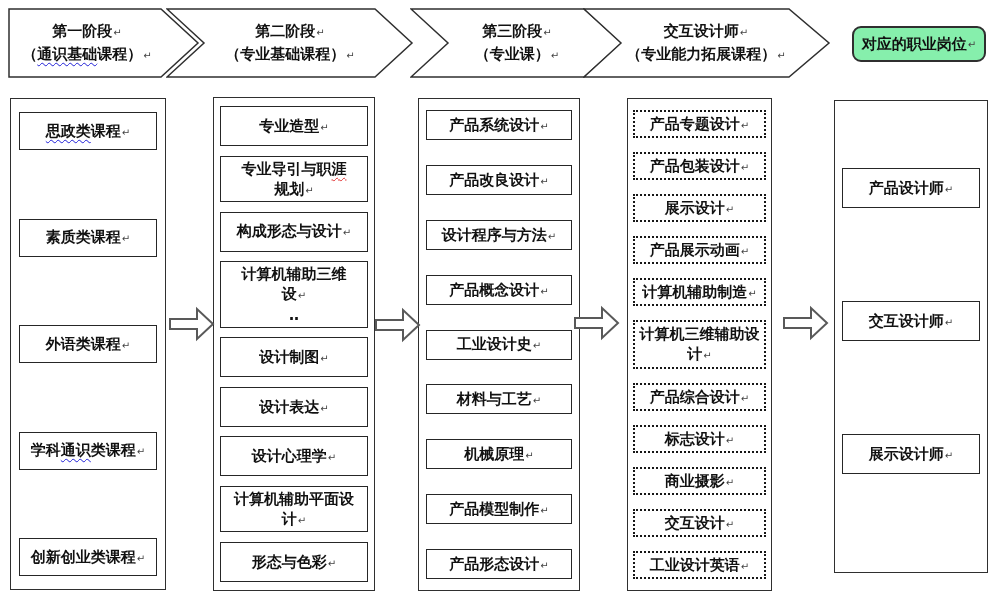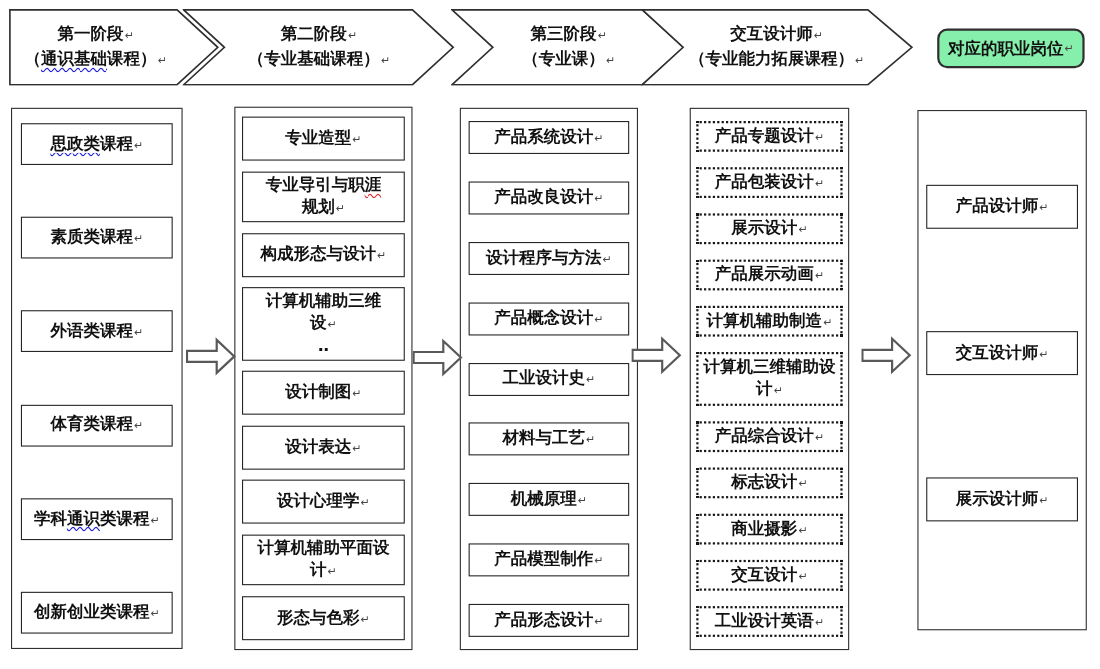--- a/index.html
+++ b/index.html
@@ -136,23 +136,20 @@
       <div class="course-box">
         <span class="box-label"><span class="wavy-blue">思政类</span>课程<span class="eol">↵</span></span>
       </div>
       <div class="course-box">
         <span class="box-label">素质类课程<span class="eol">↵</span></span>
       </div>
       <div class="course-box">
         <span class="box-label">外语类课程<span class="eol">↵</span></span>
       </div>
       <div class="course-box">
-        <span class="box-label">体育类课程<span class="eol">↵</span></span>
-      </div>
-      <div class="course-box">
         <span class="box-label">学科<span class="wavy-blue">通识</span>类课程<span class="eol">↵</span></span>
       </div>
       <div class="course-box">
         <span class="box-label">创新创业类课程<span class="eol">↵</span></span>
       </div>
     </div>
   <div class="col col2">
       <div class="course-box">
         <span class="box-label">专业造型<span class="eol">↵</span></span>
       </div>

